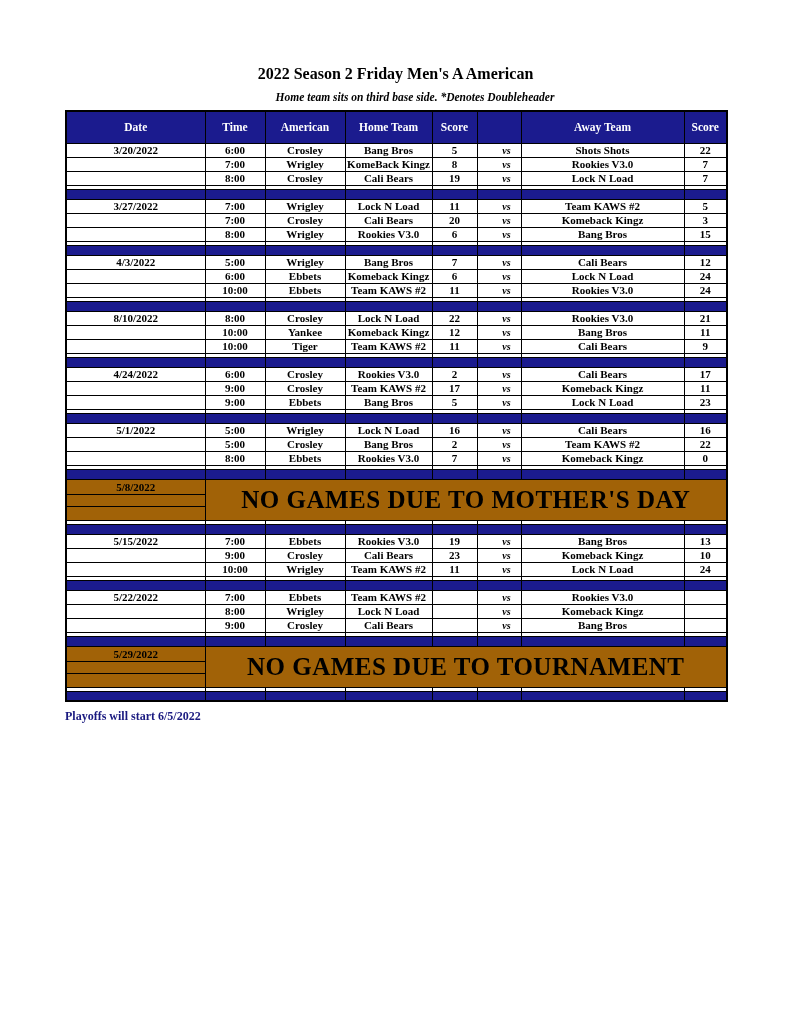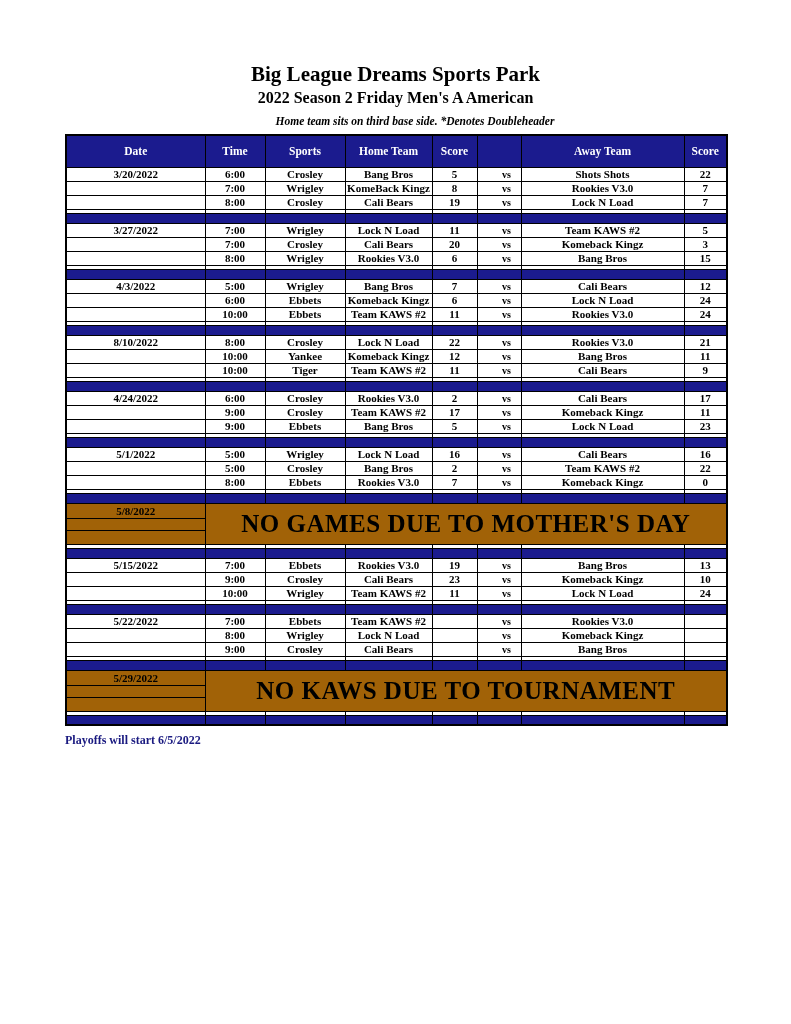--- a/index.html
+++ b/index.html
@@ -38,58 +38,57 @@
     padding:0 1px;text-align:center;vertical-align:middle;
     font-weight:bold;font-size:11px;line-height:1.1;
     overflow:hidden;white-space:nowrap;
   }
   .schedule thead th{
     background:var(--navy);color:var(--hdr-text);
     font-size:11.5px;height:32px;
   }
   tr.game-row td{height:14px;background:#fff;}
   td.hl{background:var(--hl);}
-  td.vs{font-size:10px;padding-left:16px;}
+  td.vs{font-style:italic;font-size:10px;padding-left:16px;}
   tr.spacer td{height:4px;background:#fff;padding:0;}
   tr.navy td{height:10px;background:var(--navy);padding:0;}
   tr.notice-row td{background:#a16207;}
   td.notice-msg{
     font-size:25px;font-weight:bold;letter-spacing:0.5px;
     white-space:nowrap;
   }
   .footer-note{
     margin-left:65px;margin-top:7px;
     font-size:12px;font-weight:bold;color:var(--footer);
   }
 </style>
 </head>
 <body>
 
 <div class="header-block">
-  <div class="title">Big League Dreams Sports Park</div>
   <div class="subtitle">2022 Season 2 Friday Men's A American</div>
   <div class="note">Home team sits on third base side.  *Denotes Doubleheader</div>
 </div>
 
 <table class="schedule">
   <colgroup>
     <col class="c-date">
       <col class="c-time">
       <col class="c-replica">
     <col class="c-home">
       <col class="c-hscore">
       <col class="c-vs">
     <col class="c-away">
       <col class="c-ascore">
   </colgroup>
   <thead>
     <tr>
       <th>Date</th>
       <th>Time</th>
-      <th>Sports</th>
+      <th>American</th>
       <th>Home Team</th>
       <th>Score</th>
       <th></th>
       <th>Away Team</th>
       <th>Score</th>
     </tr>
   </thead>
   <tbody>
       <tr class="game-row">
         <td>3/20/2022</td>
@@ -516,21 +515,21 @@
         <td></td>
         <td></td>
         <td></td>
         <td></td>
         <td></td>
         <td></td>
         <td></td>
       </tr>
       <tr class="notice-row" style="height: 15px;">
         <td>5/29/2022</td>
-        <td class="notice-msg" colspan="7" rowspan="3">NO KAWS DUE TO TOURNAMENT</td>
+        <td class="notice-msg" colspan="7" rowspan="3">NO GAMES DUE TO TOURNAMENT</td>
       </tr>
       <tr class="notice-row" style="height: 12px;">
         <td></td>
       </tr>
       <tr class="notice-row" style="height: 14px;">
         <td></td>
       </tr>
       <tr class="spacer">
         <td></td>
         <td></td>

